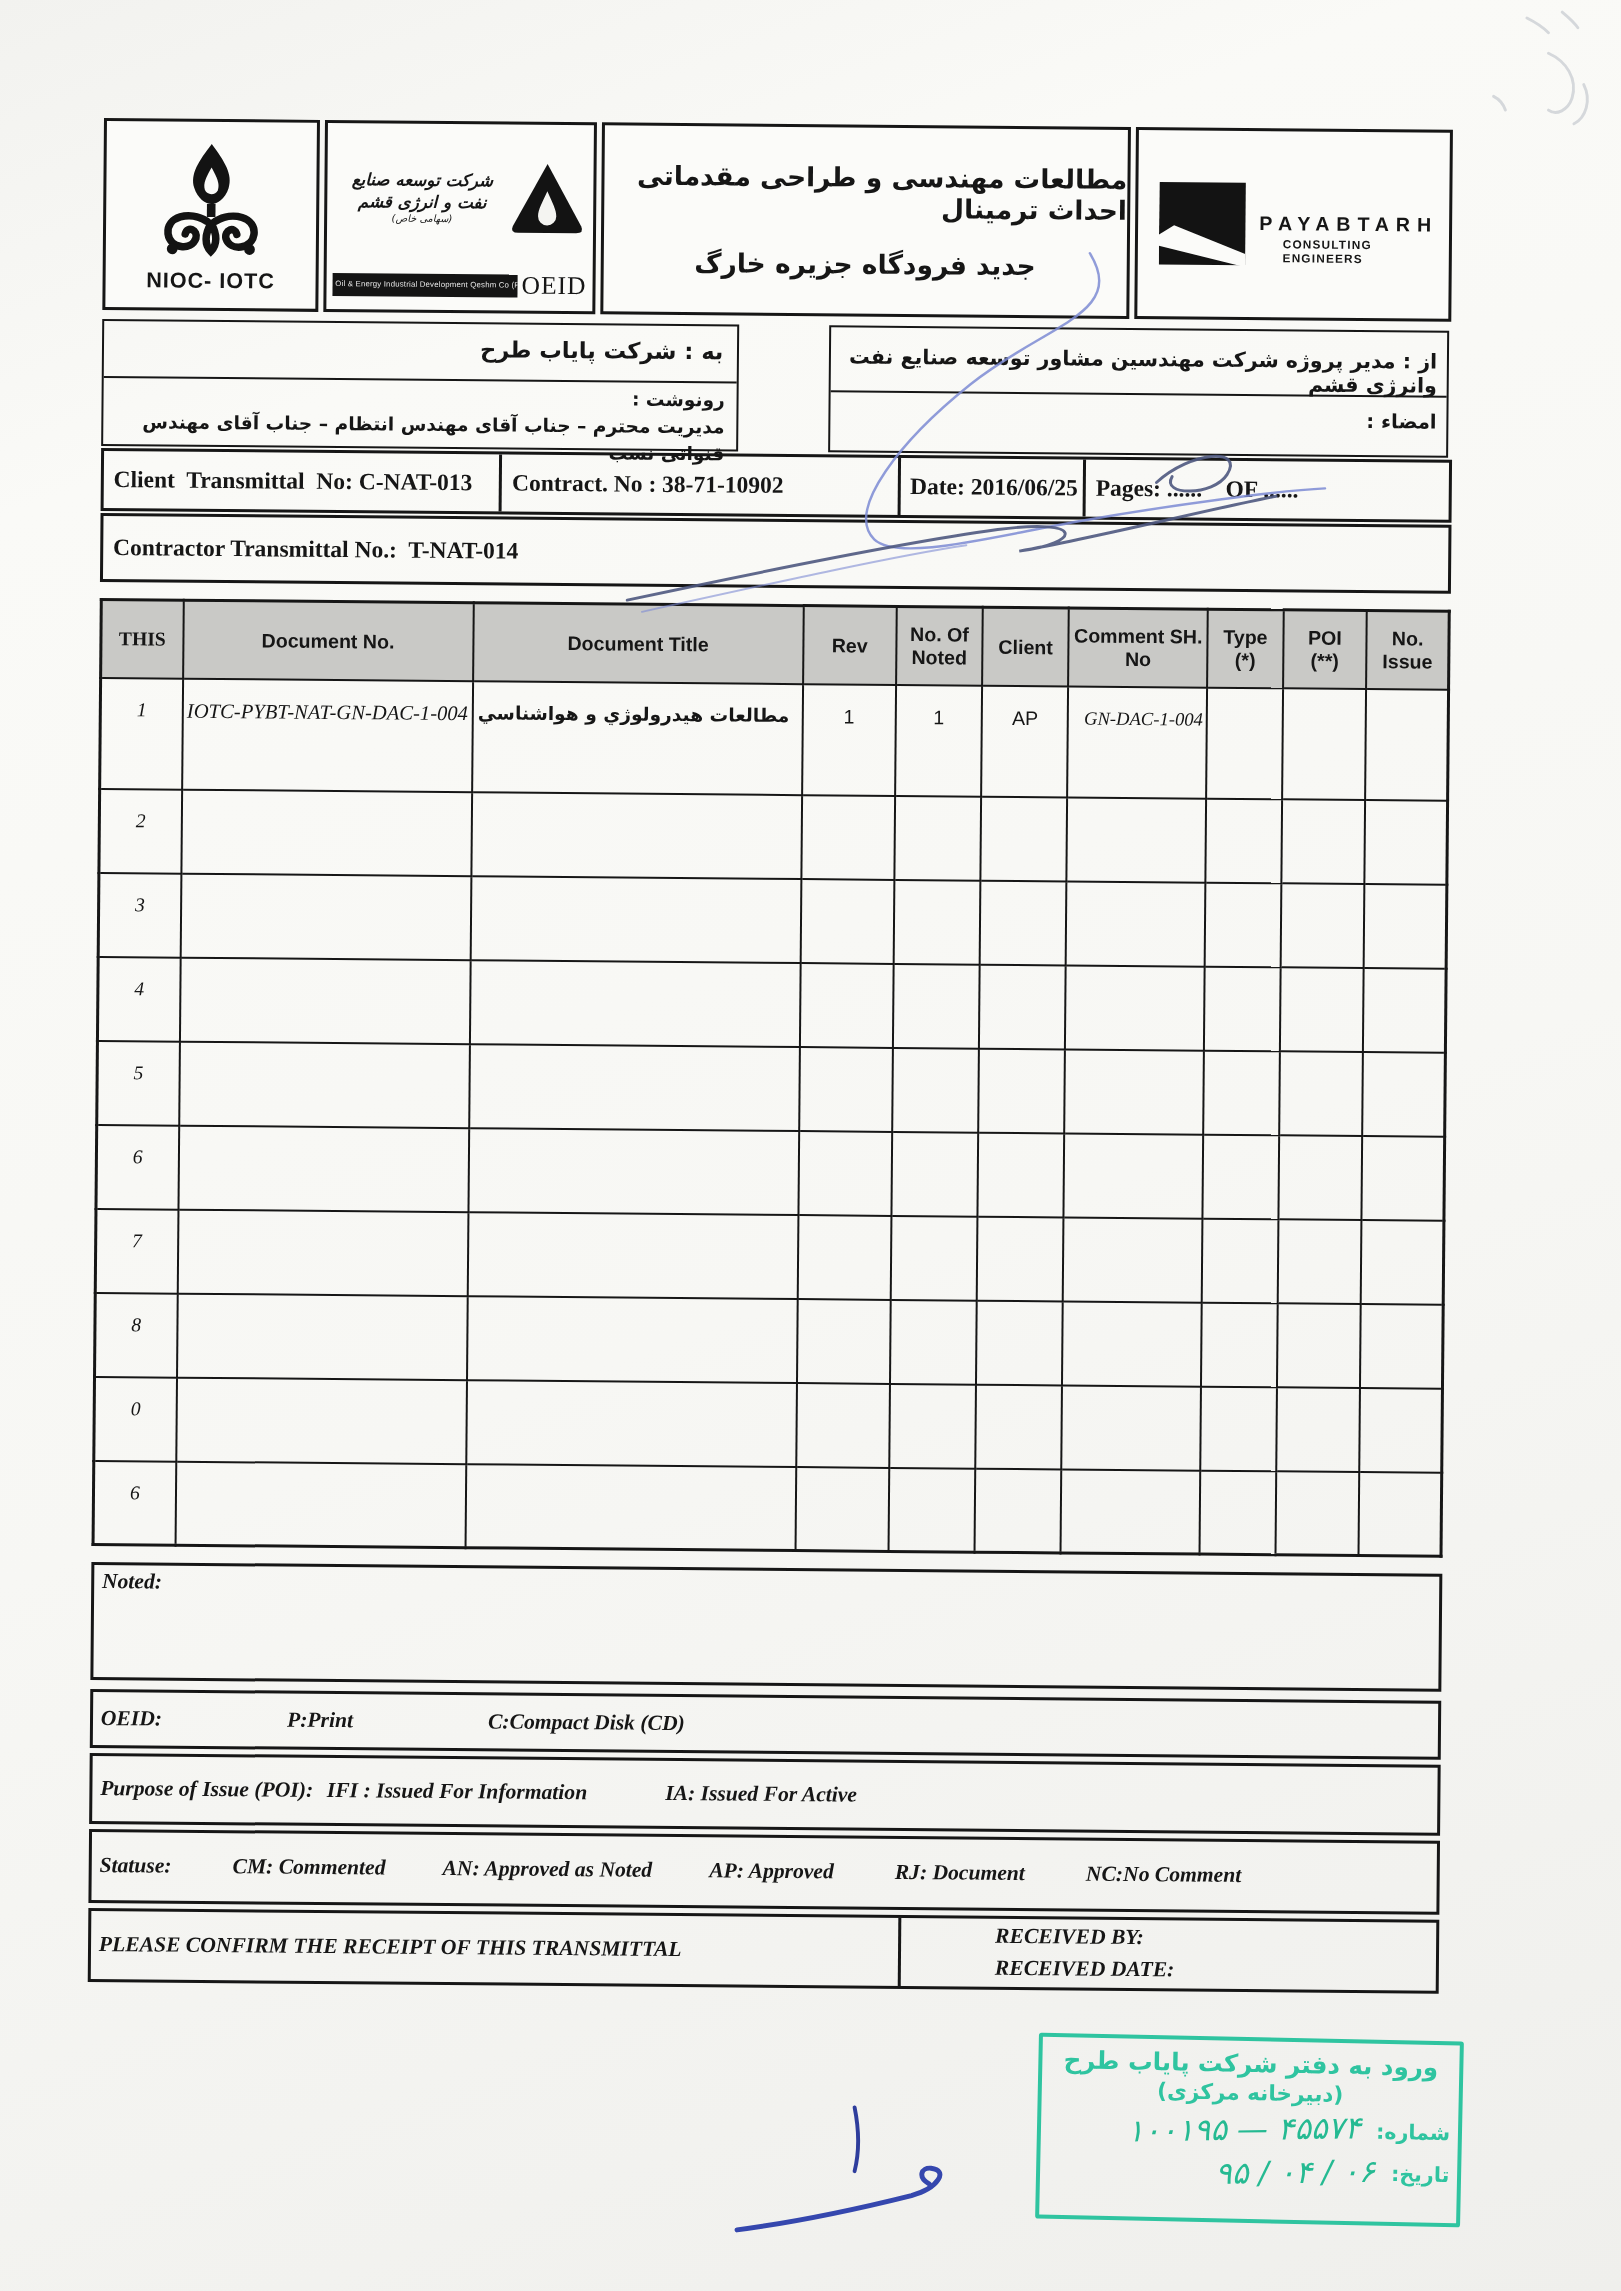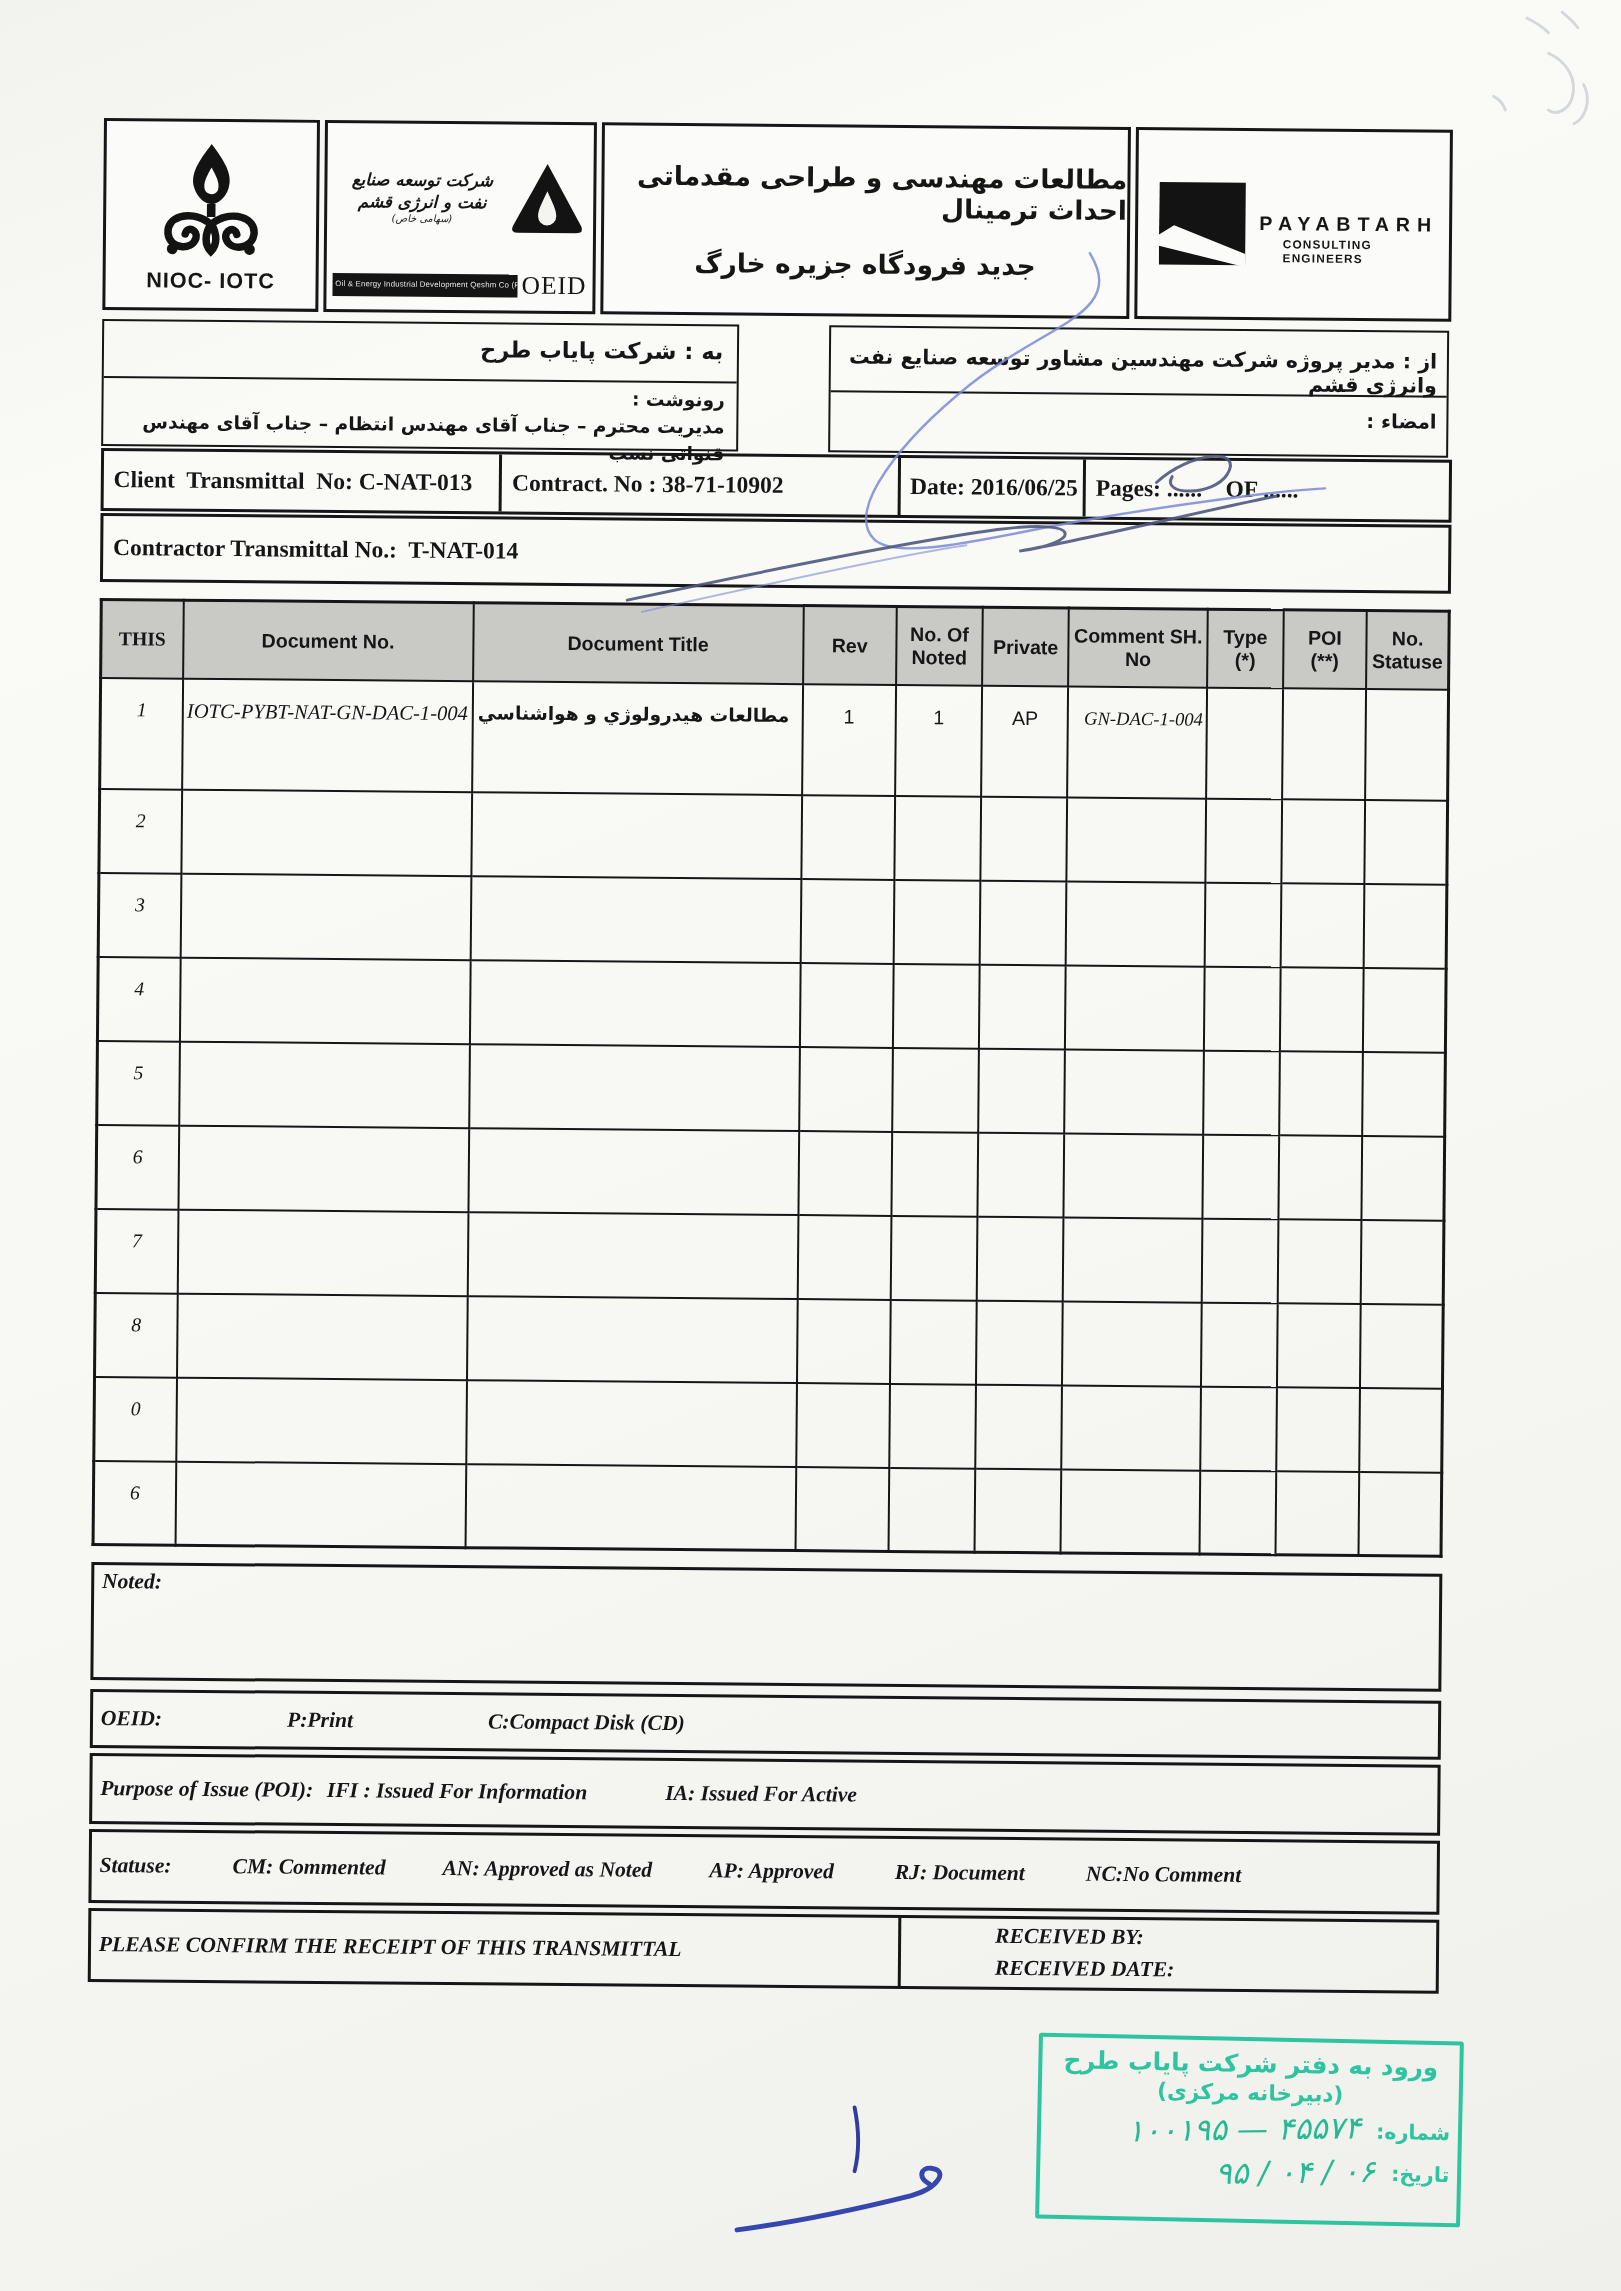--- a/index.html
+++ b/index.html
@@ -219,25 +219,25 @@
           <col style="width:6.2%">
           <col style="width:6.1%">
       </colgroup>
       <thead>
         <tr>
           <th class="h-item">THIS</th>
           <th>Document No.</th>
           <th>Document Title</th>
           <th>Rev</th>
           <th>No. Of Noted</th>
-          <th>Private</th>
+          <th>Client</th>
           <th>Comment SH. No</th>
           <th>Type (*)</th>
           <th>POI   (**)</th>
-          <th>No. Statuse</th>
+          <th>No. Issue</th>
         </tr>
       </thead>
       <tbody id="doc-rows">
           <tr>
             <td class="cell-item">1</td>
             <td class="cell-doc_no">IOTC-PYBT-NAT-GN-DAC-1-004</td>
             <td class="cell-title_fa" dir="rtl">مطالعات هيدرولوژي و هواشناسي</td>
             <td class="cell-rev">1</td>
             <td class="cell-sheets">1</td>
             <td class="cell-status">AP</td>

